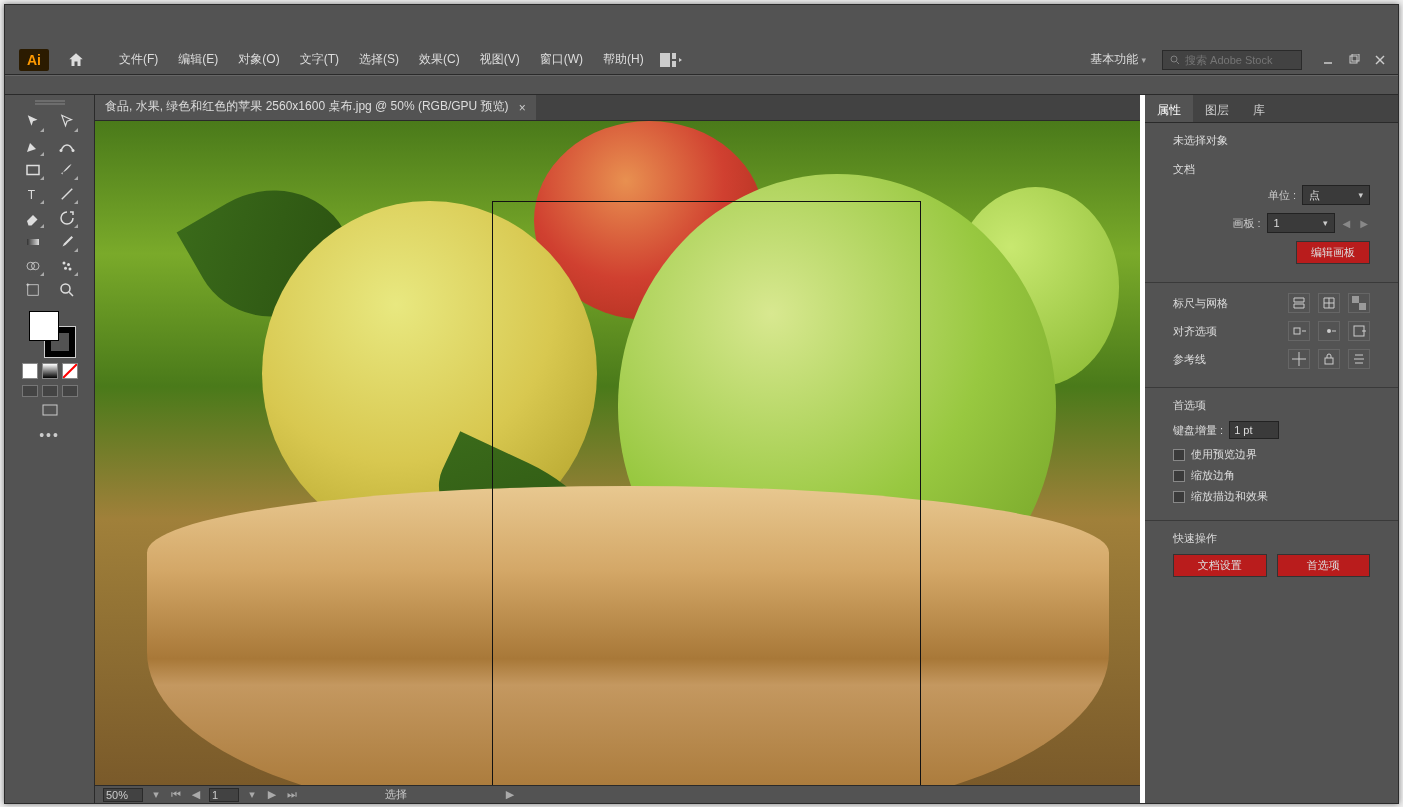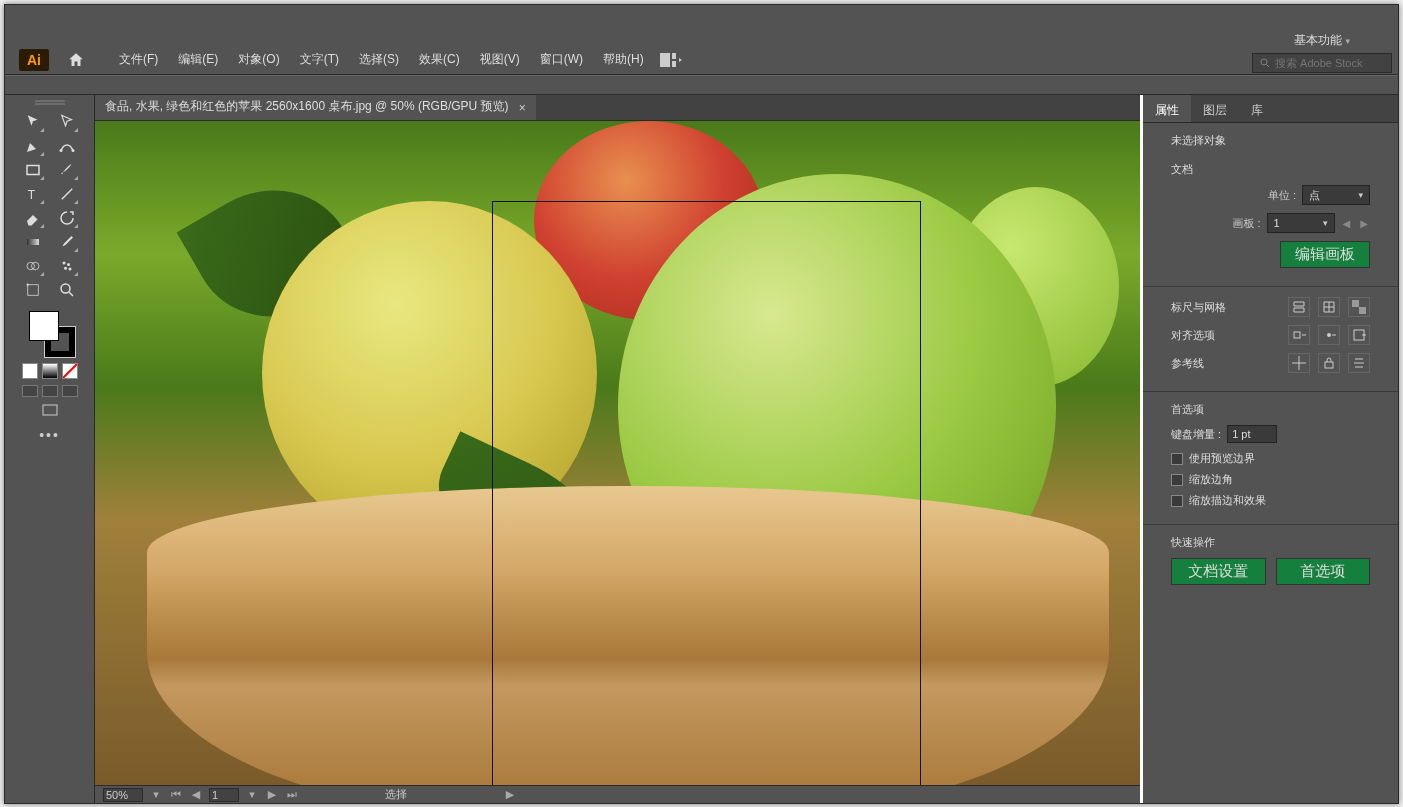--- a/index.html
+++ b/index.html
@@ -5,21 +5,21 @@
 * { margin: 0; padding: 0; box-sizing: border-box; font-family: "Microsoft YaHei", sans-serif; }
 body { background: #f0f0f0; width: 1403px; height: 807px; overflow: hidden; }
 .app { width: 1395px; height: 800px; margin: 4px; background: #535353; border: 1px solid #2a2a2a; box-shadow: 0 0 6px rgba(0,0,0,0.5); display: flex; flex-direction: column; }
 
 .topbar { height: 30px; background: #535353; display: flex; align-items: center; border-bottom: 1px solid #2a2a2a; margin-top: 40px; }
 .ai-logo { width: 30px; height: 22px; margin-left: 14px; background: #2b1b00; color: #ff9a00; display: flex; align-items: center; justify-content: center; font-weight: bold; font-size: 14px; border-radius: 2px; }
 .home-icon { width: 30px; height: 30px; margin-left: 12px; display: flex; align-items: center; justify-content: center; }
 .menu { display: flex; margin-left: 18px; gap: 0; }
 .menu-item { color: #ddd; font-size: 12px; padding: 6px 10px; cursor: default; }
 .arrange-icon { margin-left: 6px; display: flex; align-items: center; }
-.top-right { margin-left: auto; display: flex; align-items: center; padding-right: 6px; flex-direction: column; }
+.top-right { margin-left: auto; display: flex; align-items: center; gap: 8px; padding-right: 6px; }
 .workspace { color: #ddd; font-size: 12px; padding: 4px 8px; }
 .search-box { background: #424242; border: 1px solid #2a2a2a; height: 20px; width: 140px; display: flex; align-items: center; padding: 0 6px; gap: 4px; }
 .search-box svg { opacity: 0.6; }
 .search-box input { background: none; border: none; color: #999; font-size: 11px; width: 100px; outline: none; }
 .winbtns { display: flex; gap: 2px; margin-left: 6px; }
 .winbtn { width: 24px; height: 18px; display: flex; align-items: center; justify-content: center; }
 
 .optbar { height: 20px; background: #535353; border-top: 1px solid #666; border-bottom: 1px solid #2a2a2a; }
 
 .main { flex: 1; display: flex; overflow: hidden; }
@@ -53,31 +53,31 @@
 .apple.r1 { left:42%; top:0%; width:22%; height:30%; background: radial-gradient(circle at 40% 30%, #e89050, #d04030, #a02818); }
 .apple.g3 { right:2%; top:10%; width:16%; height:30%; background: radial-gradient(circle at 35% 30%, #c8e870, #88b830); }
 .leaf { position:absolute; background: linear-gradient(135deg, #3a6a1a, #2a5010); }
 .leaf.l1 { left:10%; top:10%; width:14%; height:20%; transform: rotate(-30deg); border-radius: 0 60% 0 60%; }
 .leaf.l2 { left:32%; top:52%; width:18%; height:16%; transform: rotate(25deg); border-radius: 0 60% 0 60%; }
 .artboard-rect { position: absolute; left: 38%; top: 12%; width: 41%; height: 610px; border: 1px solid #111; }
 .status { height: 18px; background: #535353; display: flex; align-items: center; padding: 0 8px; font-size: 11px; color: #ccc; gap: 6px; border-top: 1px solid #2a2a2a; }
 .status input { background: #424242; border: 1px solid #2a2a2a; color: #ccc; width: 40px; font-size: 11px; padding: 0 2px; }
 .navbtn { width: 14px; height: 14px; display: flex; align-items: center; justify-content: center; color: #aaa; }
 
-.rpanel { width: 258px; background: #535353; border-left: 3px solid #ffffff; display: flex; flex-direction: column; font-size: 11px; color: #ddd; }
+.rpanel { width: 258px; background: #535353; border-left: 5px solid #ffffff; display: flex; flex-direction: column; font-size: 11px; color: #ddd; }
 .rtabs { height: 28px; display: flex; border-bottom: 1px solid #2a2a2a; background: #434343; }
 .rtab { padding: 7px 12px; color: #ccc; font-size: 12px; }
 .rtab.active { background: #535353; color: #fff; }
 .rsec { padding: 10px 28px; border-bottom: 1px solid #3a3a3a; }
 .rsec-title { color: #ddd; margin-bottom: 8px; }
 .rrow { display: flex; align-items: center; gap: 6px; margin-bottom: 8px; justify-content: flex-end; }
 .rlbl { color: #ccc; }
 .rsel { background: #3a3a3a; border: 1px solid #222; color: #ddd; padding: 2px 6px; min-width: 68px; display: flex; align-items: center; justify-content: space-between; height: 20px; font-size: 11px; }
 .rsel .chev { font-size: 9px; color: #ccc; }
-.rbtn { background: #15803d; border: 1px solid #333; color: #ddd; padding: 3px 14px; font-size: 15px; }
+.rbtn { background: #b91c1c; border: 1px solid #333; color: #ddd; padding: 3px 14px; font-size: 11px; }
 .iconrow { display: flex; gap: 8px; margin-left: auto; }
 .ibox { width: 22px; height: 20px; border: 1px solid #666; display: flex; align-items: center; justify-content: center; }
 .check-row { display: flex; align-items: center; gap: 6px; margin-bottom: 6px; }
 .chk { width: 12px; height: 12px; border: 1px solid #888; background: #3a3a3a; }
 .rinput { background: #3a3a3a; border: 1px solid #222; color: #ddd; padding: 2px 4px; width: 50px; height: 18px; font-size: 11px; }
 .btngrp { display: flex; gap: 10px; }
 .btngrp .rbtn { flex: 1; text-align: center; }
 .navarrow { color: #888; font-size: 10px; padding: 0 2px; }
 </style>
 </head>

